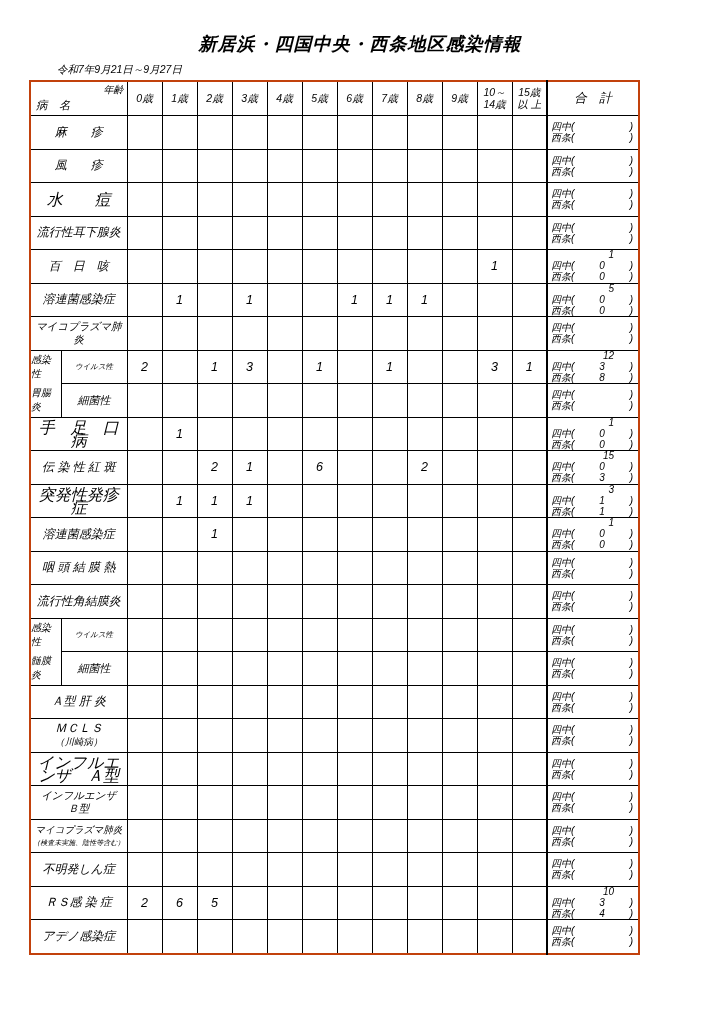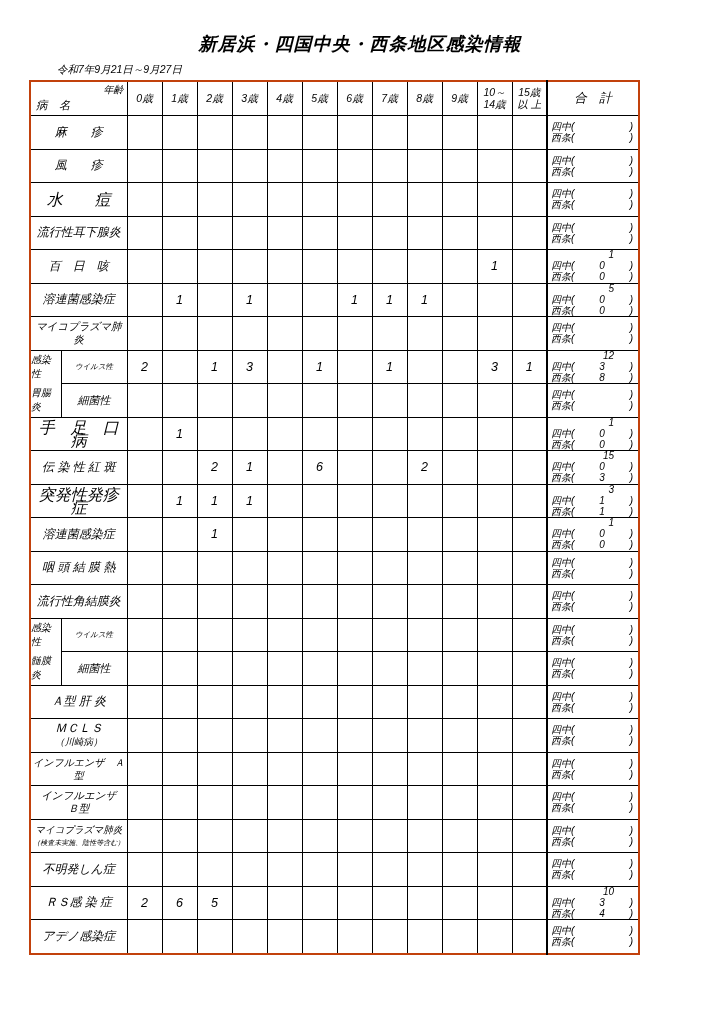--- a/index.html
+++ b/index.html
@@ -715,21 +715,21 @@
                 <span>西条</span>
                 <span>(</span>
                 <span class="tnum"></span>
                 <span>)</span>
               </div>
             </div>
           </td>
         </tr>
         <tr>
           <td colspan="2" class="name">
-            <div style="font-size: 10px;">インフルエンザ　Ａ型</div>
+            <div style="font-size: 16px;">インフルエンザ　Ａ型</div>
           </td>
           <td class="val"></td>
           <td class="val"></td>
           <td class="val"></td>
           <td class="val"></td>
           <td class="val"></td>
           <td class="val"></td>
           <td class="val"></td>
           <td class="val"></td>
           <td class="val"></td>

